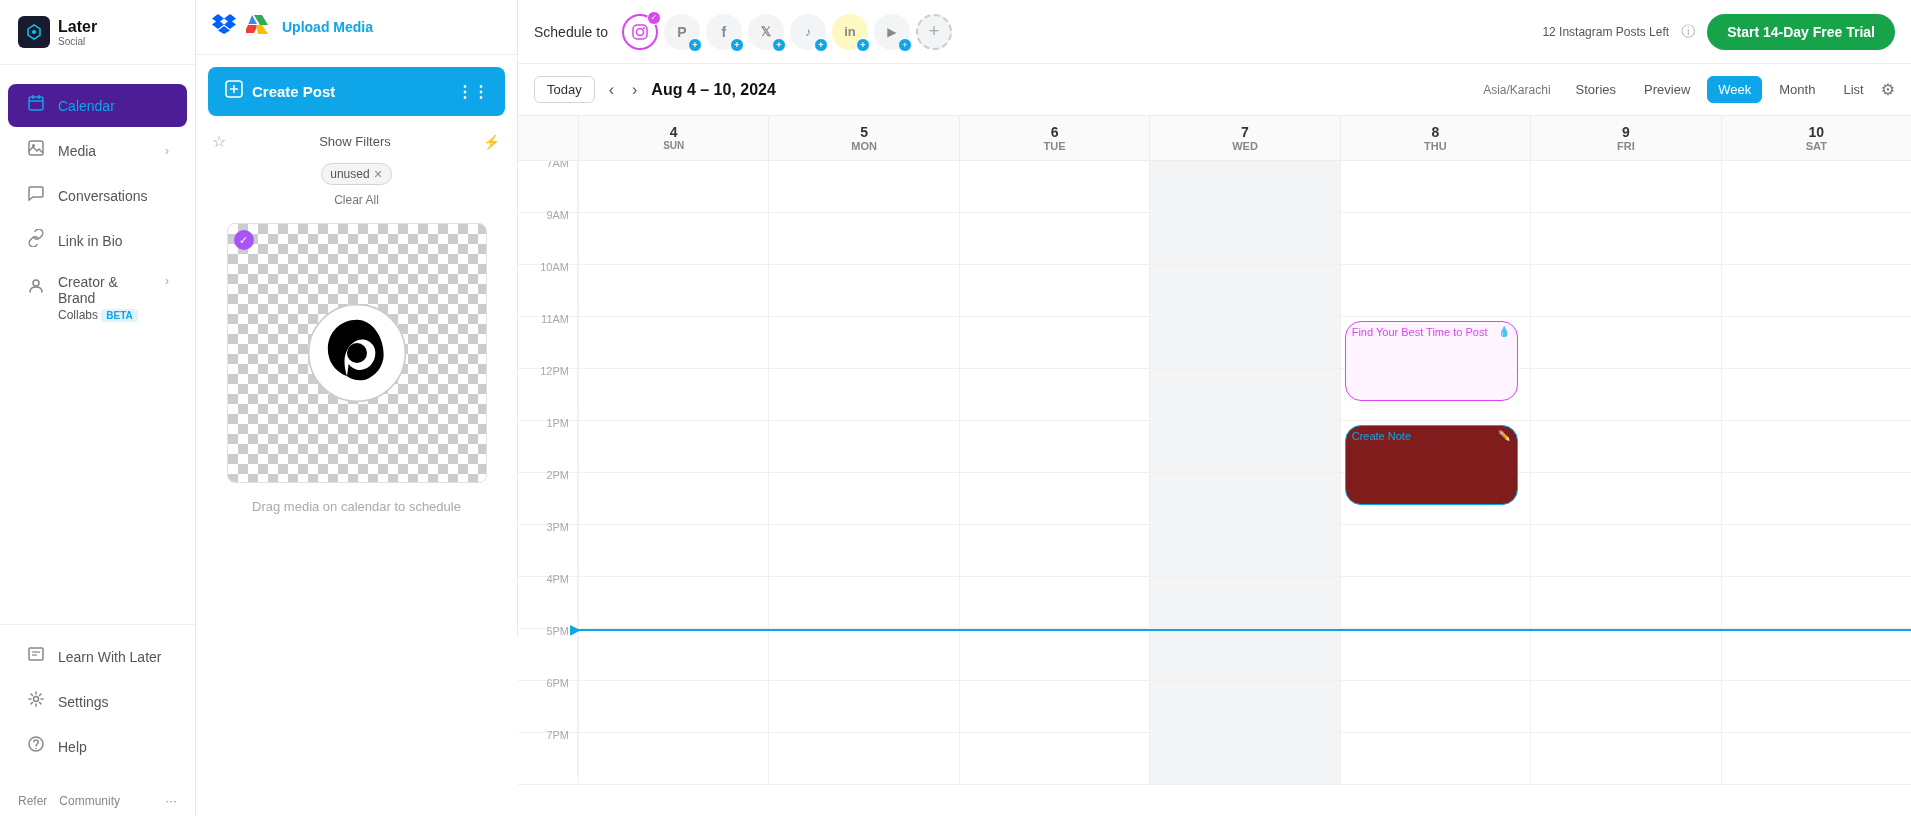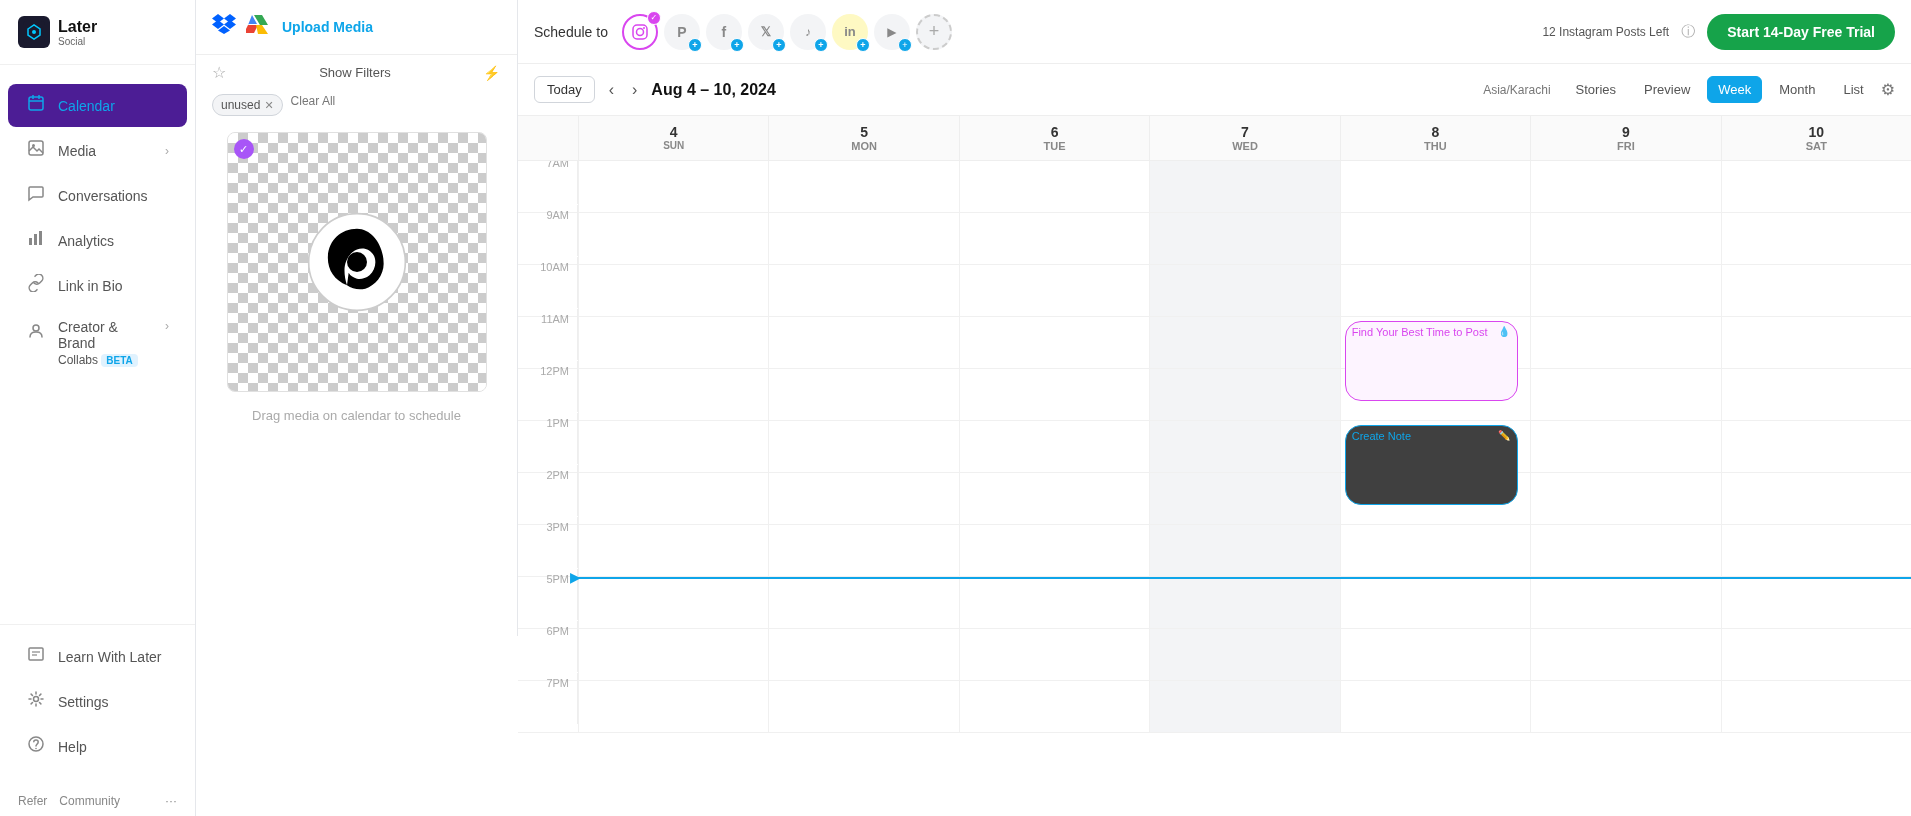--- a/index.html
+++ b/index.html
@@ -96,22 +96,23 @@
     .filter-row {
       display: flex; align-items: center; justify-content: space-between;
       padding: 8px 16px;
     }
     .star-icon { font-size: 16px; color: #aaa; cursor: pointer; }
     .show-filters { color: #555; font-size: 13px; cursor: pointer; }
     .filter-controls { display: flex; align-items: center; gap: 6px; }
     .filter-icon { font-size: 14px; color: #777; cursor: pointer; }
 
     .tag-row {
-      display: flex; gap: 8px;
+      display: flex; align-items: center; gap: 8px;
       padding: 4px 16px 8px;
+      flex-direction: column;
     }
     .tag {
       display: flex; align-items: center; gap: 4px;
       background: #f3f4f6; border: 1px solid #d1d5db;
       border-radius: 12px; padding: 3px 8px;
       font-size: 12px; color: #555;
     }
     .tag-x { cursor: pointer; color: #888; font-size: 11px; }
     .clear-all { font-size: 12px; color: #777; cursor: pointer; }
 
@@ -269,21 +270,21 @@
       font-size: 11px;
       cursor: pointer;
       z-index: 10;
     }
     .event-find-best {
       border: 1.5px solid #d946ef;
       color: #d946ef; background: #fdf4ff;
     }
     .event-create-note {
       border: 1.5px solid #0ea5e9;
-      color: #0ea5e9; background: #404040;
+      color: #0ea5e9; background: #7f1d1d;
     }
 
     
     .current-time-line {
       position: absolute;
       left: 0; right: 0;
       height: 2px; background: #0ea5e9;
       z-index: 20;
     }
   </style>
@@ -328,30 +329,20 @@
       <span>Media</span>
       <span class="arrow">›</span>
     </div>
     <div class="nav-item">
       <span class="nav-icon">
         <svg width="18" height="18" viewBox="0 0 18 18" fill="none">
             <path d="M3 3h12a1 1 0 011 1v8a1 1 0 01-1 1H6l-4 3V4a1 1 0 011-1z" stroke="#888" stroke-width="1.5" fill="none"></path>
           </svg>
       </span>
       <span>Conversations</span>
-    </div>
-    <div class="nav-item">
-      <span class="nav-icon">
-        <svg width="18" height="18" viewBox="0 0 18 18" fill="none">
-            <rect x="2" y="9" width="3" height="7" fill="#888"></rect>
-            <rect x="7" y="5" width="3" height="11" fill="#888"></rect>
-            <rect x="12" y="2" width="3" height="14" fill="#888"></rect>
-          </svg>
-      </span>
-      <span>Analytics</span>
     </div>
     <div class="nav-item">
       <span class="nav-icon">
         <svg width="18" height="18" viewBox="0 0 18 18" fill="none">
             <path d="M7 9a4 4 0 005.66 0l2-2a4 4 0 00-5.66-5.66l-1 1" stroke="#888" stroke-width="1.5" stroke-linecap="round"></path>
             <path d="M11 9a4 4 0 00-5.66 0l-2 2a4 4 0 005.66 5.66l1-1" stroke="#888" stroke-width="1.5" stroke-linecap="round"></path>
           </svg>
       </span>
       <span>Link in Bio</span>
     </div>
@@ -426,20 +417,33 @@
             <path d="M8 3l8 0 6 10H14z" fill="#34A853"></path>
             <path d="M2 13l4-10 5 9H2z" fill="#4285F4"></path>
             <path d="M2 13h10l-4 8H-2z" fill="#EA4335"></path>
             <path d="M12 22h10l-6-9H10z" fill="#FBBC04"></path>
           </svg>
       </span>
     </div>
     <span class="upload-btn">Upload Media</span>
   </div>
 
+  <div class="create-post-btn">
+    <div class="create-post-left">
+      <span class="create-post-icon">
+        <svg width="20" height="20" viewBox="0 0 20 20" fill="none">
+            <rect x="2" y="2" width="16" height="16" rx="3" stroke="white" stroke-width="1.5"></rect>
+            <line x1="10" y1="6" x2="10" y2="14" stroke="white" stroke-width="1.5"></line>
+            <line x1="6" y1="10" x2="14" y2="10" stroke="white" stroke-width="1.5"></line>
+          </svg>
+      </span>
+      <span>Create Post</span>
+    </div>
+    <span style="font-size:16px;">⋮⋮</span>
+  </div>
 
   <div class="filter-row">
     <span class="star-icon">☆</span>
     <span class="show-filters">Show Filters</span>
     <div class="filter-controls">
       <span class="filter-icon">⚡</span>
     </div>
   </div>
 
   <div class="tag-row">
@@ -654,20 +658,30 @@
         <div class="time-row">
           <div class="time-label">3PM</div>
           <div class="time-cell"></div>
           <div class="time-cell"></div>
           <div class="time-cell"></div>
           <div class="time-cell highlight"></div>
           <div class="time-cell"></div>
           <div class="time-cell"></div>
           <div class="time-cell"></div>
         </div>
+        <div class="time-row">
+          <div class="time-label">4PM</div>
+          <div class="time-cell"></div>
+          <div class="time-cell"></div>
+          <div class="time-cell"></div>
+          <div class="time-cell highlight"></div>
+          <div class="time-cell"></div>
+          <div class="time-cell"></div>
+          <div class="time-cell"></div>
+        </div>
         <div class="time-row" style="position: relative;">
           <div class="time-label">5PM</div>
           <div class="time-cell"></div>
           <div class="time-cell"></div>
           <div class="time-cell"></div>
           <div class="time-cell highlight"></div>
           <div class="time-cell"></div>
           <div class="time-cell"></div>
           <div class="time-cell"></div>
           <div class="current-time-line" style="position: absolute; top: 0px; left: 60px; right: 0px; height: 2px; background: rgb(14, 165, 233); z-index: 20;"></div>

